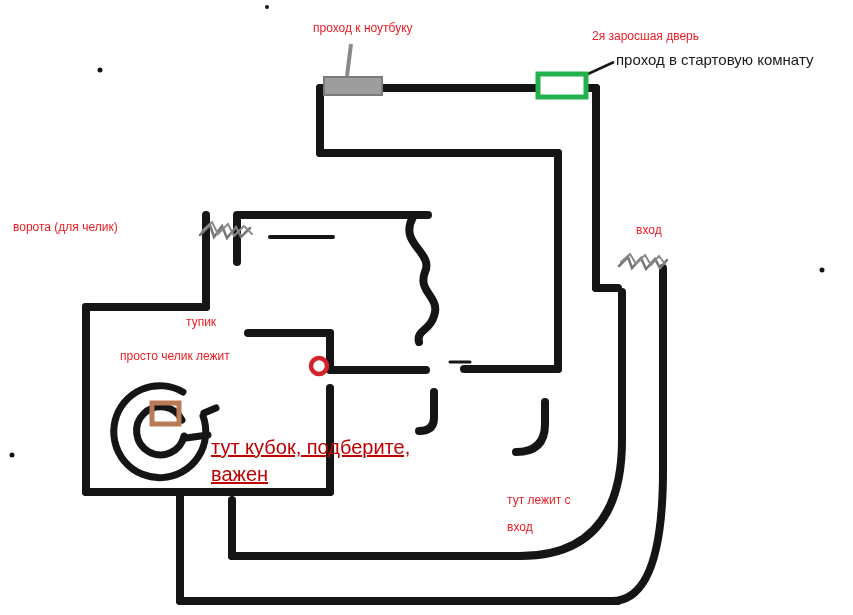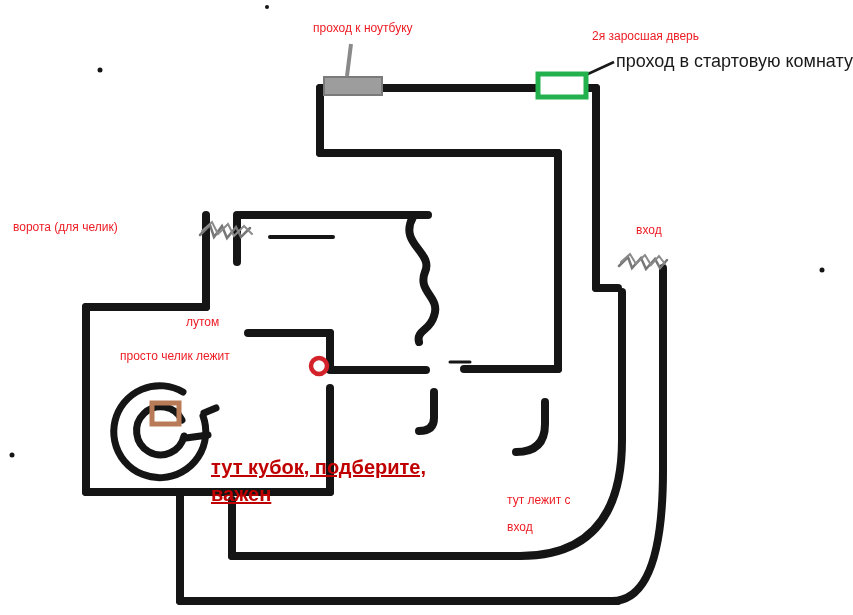--- a/index.html
+++ b/index.html
@@ -23,29 +23,28 @@
   .lbl {
     position: absolute;
     font-family: "Liberation Sans", sans-serif;
     font-size: 12px;
     line-height: 1.1;
     color: var(--annotation_red, #ed1c24);
     white-space: nowrap;
     user-select: none;
   }
   .lbl.small-black {
-    font-size: 18px;
+    font-size: 15px;
     color: var(--black_text, #1a1a1a);
   }
   .lbl.bold-underline {
-    font-weight: bold;
+    font-weight: normal;
     text-decoration: underline;
     font-size: 20px;
     color: var(--cup_red, #c00000);
-    margin-top: 20px;
   }
 </style>
 </head>
 <body>
 
 <div class="stage">
 
   <svg width="853" height="615" viewBox="0 0 853 615">
 
     <g fill="none" stroke-width="8" stroke-linecap="round" stroke-linejoin="round" stroke="#151515">
@@ -119,21 +118,21 @@
   <div class="lbl" style="left:313px; top:22px;">проход к ноутбуку</div>
 
   <div class="lbl" style="left:592px; top:30px;">2я заросшая дверь</div>
 
   <div class="lbl small-black" style="left:616px; top:52px;">проход в стартовую комнату</div>
 
   <div class="lbl" style="left:13px; top:221px;">ворота (для челик)</div>
 
   <div class="lbl" style="left:636px; top:224px;">вход</div>
 
-  <div class="lbl" style="left:186px; top:316px;">лутом</div>
+  <div class="lbl" style="left:186px; top:316px;">тупик</div>
 
   <div class="lbl" style="left:120px; top:350px;">просто челик лежит</div>
 
   <div class="lbl bold-underline" style="left:211px; top:436px;">тут кубок, подберите,</div>
 
   <div class="lbl bold-underline" style="left:211px; top:463px;">важен</div>
 
   <div class="lbl" style="left:507px; top:494px;">тут лежит с</div>
 
   <div class="lbl" style="left:507px; top:521px;">вход</div>

